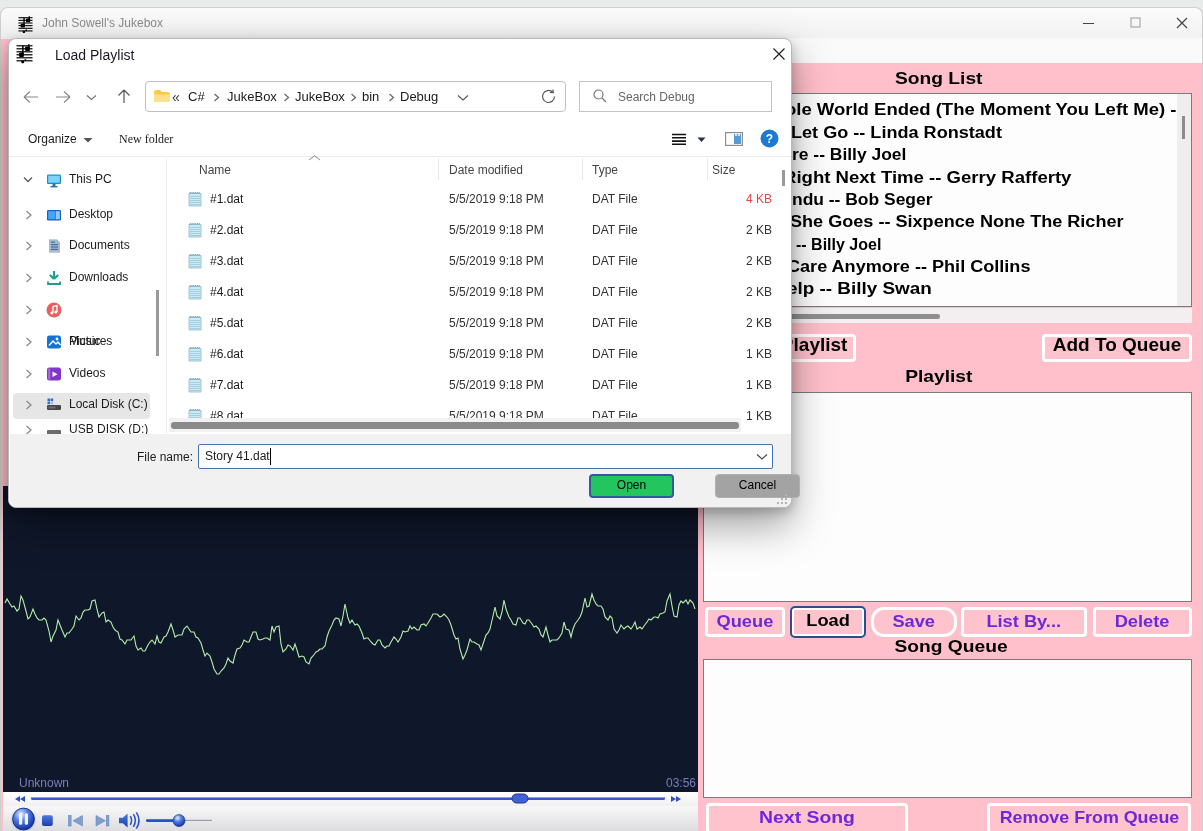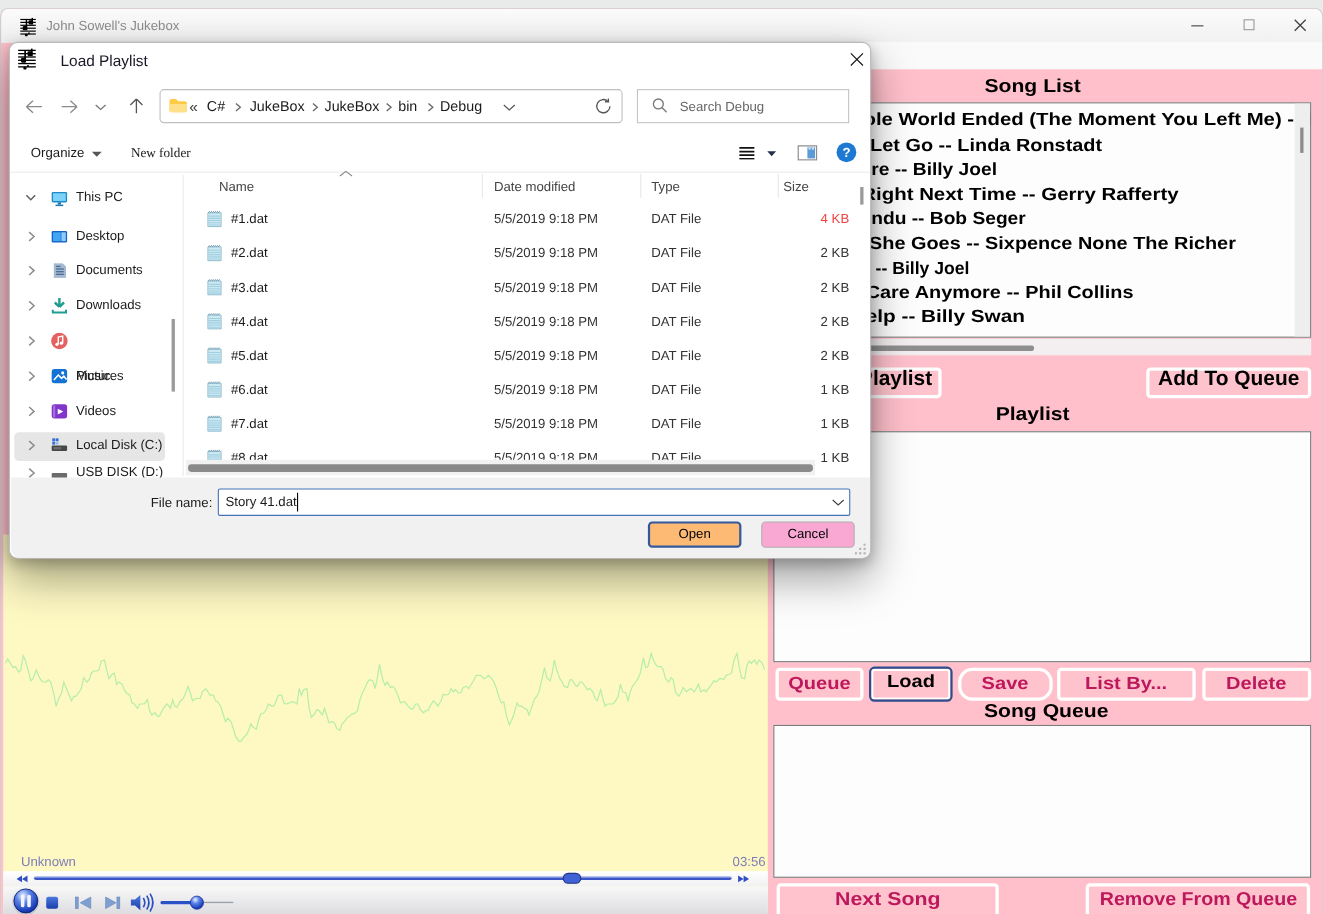--- a/index.html
+++ b/index.html
@@ -14,30 +14,30 @@
   #titlebar { position:absolute; left:0; top:0; width:1203px; height:31px;
     background:linear-gradient(#fbfbfb,#f2f1f1); }
   #title-text { position:absolute; left:41px; top:8px; font-size:12px; color:#8b8b8b; }
   .winbtn { position:absolute; top:0; width:46px; height:30px; color:#444; }
   #topwhite { position:absolute; left:660px; top:30px; width:543px; height:25px; background:#fafafa; }
 
   
   .plabel { position:absolute; font-weight:bold; color:#000; }
   .wbox { position:absolute; background:#fdfdfd; border:1px solid #7b7b7b; }
   .pbtn { position:absolute; background:#ffc3cd; border:3px solid #fff;
-    border-radius:4px; font-weight:bold; font-size:16px; color:#be185d;
+    border-radius:4px; font-weight:bold; font-size:16px; color:#6d28d9;
     text-align:center; }
   .pbtn span { display:inline-block; transform:scaleX(1.14); }
   .pbtn.black { color:#000; }
   .songline { position:absolute; font-weight:bold; font-size:16px; color:#000;
     white-space:nowrap; line-height:18px; transform-origin:0 0; }
   .plabel span { display:inline-block; transform:scaleX(1.13); }
 
   
-  #mplayer { position:absolute; left:2px; top:478px; width:695px; height:346px; background:#fef9c3;padding-left:36px; }
+  #mplayer { position:absolute; left:2px; top:478px; width:695px; height:346px; background:#0f172a;padding-left:36px; }
   #mp-info { position:absolute; left:0; top:288px; width:695px; height:18px; color:#7d7db8; font-size:12px; }
   #mp-seekrow { position:absolute; left:0; top:306px; width:695px; height:14px; background:linear-gradient(#ffffff,#f0f0f2); }
   #mp-ctrlrow { position:absolute; left:0; top:320px; width:695px; height:26px; background:linear-gradient(#f8f8f8,#dcdce0); }
 
   
   #dialog { position:absolute; left:8px; top:38px; width:784px; height:470px;
     background:#fff; border-radius:8px; border:1px solid #b9b9b9;
     box-shadow:0 18px 40px rgba(0,0,0,.36), 0 4px 12px rgba(0,0,0,.22); }
   .dtxt { position:absolute; font-size:12px; color:#1b1b1b; white-space:nowrap; }
   .gray { color:#666; }
@@ -523,22 +523,22 @@
   <div class="abs" style="left:162px;top:383px;width:568px;height:7px;background:#8a8a8a;border-radius:3px;"></div>
 
   <div class="abs" style="left:1px;top:395px;width:781px;height:73px;background:#f2f1f1;border-radius:0 0 8px 8px;"></div>
   <div class="dtxt" style="left:128px;top:411px;">File name:</div>
   <div class="abs" style="left:189px;top:405px;width:575px;height:25px;background:#fff;border:1px solid #4372b8;border-radius:2px;"></div>
   <div class="dtxt" style="left:196px;top:410px;">Story 41.dat</div>
   <div class="abs" style="left:261px;top:409px;width:1px;height:17px;background:#000;"></div>
   <svg class="abs" style="left:747px;top:414px" width="12" height="8">
       <path d="M1 1.5 L6 6 L11 1.5" stroke="#444" stroke-width="1.1" fill="none"></path>
     </svg>
-  <div class="abs" style="left:580px;top:435px;width:85px;height:24px;background:#fdba74;border:2px solid #33599b;border-radius:4px;text-align:center;font-size:12px;line-height:19px;">Open</div>
-  <div class="abs" style="left:683px;top:435px;width:85px;height:24px;background:#f9a8d4;border:1px solid #b0b0b0;border-radius:4px;text-align:center;font-size:12px;line-height:21px;">Cancel</div>
+  <div class="abs" style="left:580px;top:435px;width:85px;height:24px;background:#22c55e;border:2px solid #33599b;border-radius:4px;text-align:center;font-size:12px;line-height:19px;">Open</div>
+  <div class="abs" style="left:706px;top:435px;width:85px;height:24px;background:#a3a3a3;border:1px solid #b0b0b0;border-radius:4px;text-align:center;font-size:12px;line-height:21px;">Cancel</div>
   <svg class="abs" style="left:768px;top:455px" width="11" height="11">
     <g fill="#b5b5b5">
         <rect x="8" y="0" width="2" height="2"></rect>
         <rect x="4" y="4" width="2" height="2"></rect>
         <rect x="8" y="4" width="2" height="2"></rect>
         <rect x="0" y="8" width="2" height="2"></rect>
         <rect x="4" y="8" width="2" height="2"></rect>
         <rect x="8" y="8" width="2" height="2"></rect>
       </g>
   </svg>

